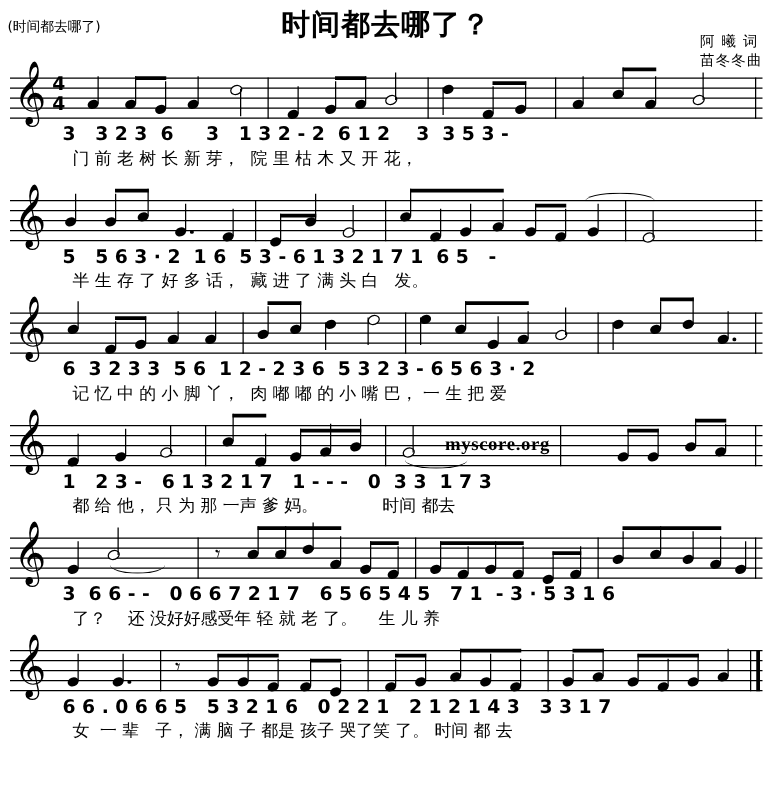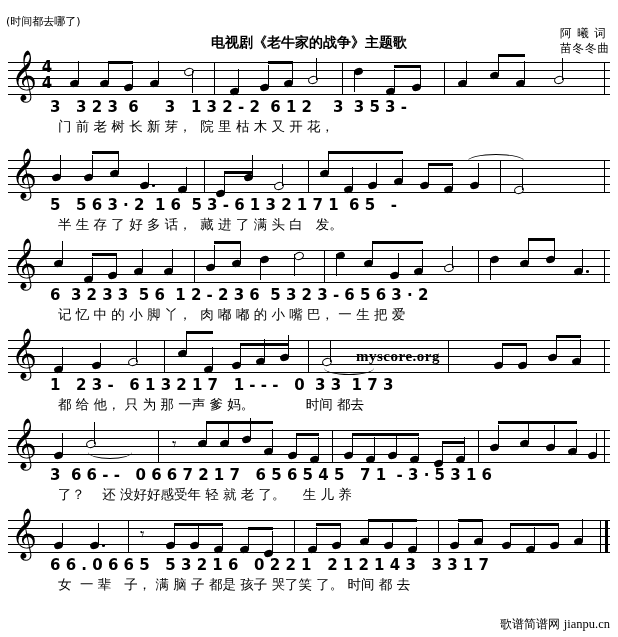--- a/index.html
+++ b/index.html
@@ -125,21 +125,21 @@
   }
   .footer .cn{font-size:12px;}
   .footer .en{font-family:"Liberation Serif",serif;font-style:normal;font-size:12.5px;}
 </style>
 </head>
 <body>
 
 <div class="sheet">
 
   <div class="credit-left">(时间都去哪了)</div>
-  <div class="subtitle">电视剧《老牛家的战争》主题歌</div>
+  <div class="title">时间都去哪了？</div>
   <div class="credit-right">
     <div>阿 曦 词</div>
     <div>苗冬冬曲</div>
   </div>
 
   <div class="system" style="top:62px;">
     <div class="staff">
       <div class="line l0"></div>
       <div class="line l1"></div>
       <div class="line l2"></div>
@@ -699,18 +699,14 @@
           <div class="head" style="left:566px;top:18px;"></div>
           <div class="stem" style="left:574px;top:-1px;"></div>
         </div>
       <div class="barline" style="left:592px;"></div>
       <div class="barline thick" style="left:597px;"></div>
     </div>
     <div class="numrow" style="left:42px;top:36px;">6 6 . 0 6 6 5   5 3 2 1 6   0 2 2 1   2 1 2 1 4 3   3 3 1 7</div>
     <div class="lyricrow" style="left:50px;top:56px;">女  一 辈   子， 满 脑 子 都是 孩子 哭了笑 了。 时间 都 去</div>
   </div>
 
-  <div class="footer">
-    <span class="cn">歌谱简谱网</span>
-    <span class="en">jianpu.cn</span>
-  </div>
 
 </div>
 
 </body></html>

